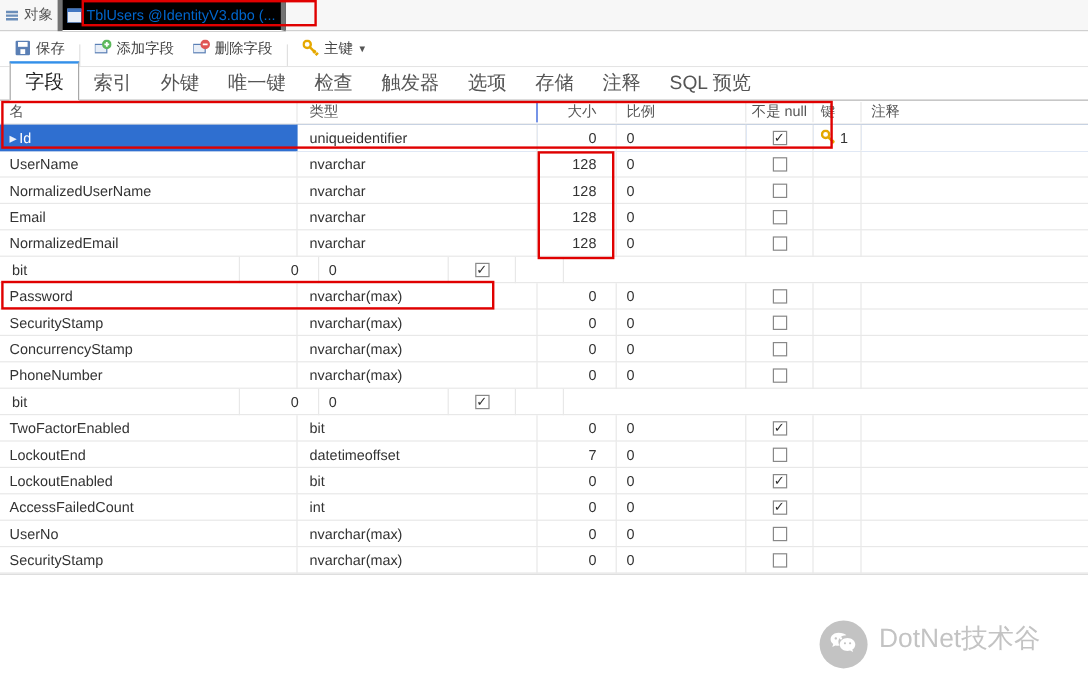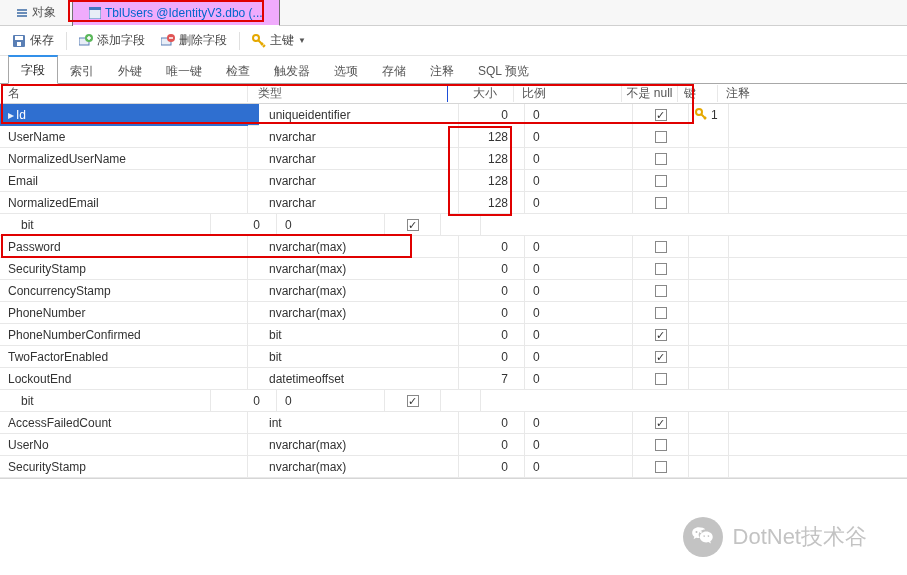--- a/index.html
+++ b/index.html
@@ -18,45 +18,45 @@
   .tabs {
     display: flex;
     align-items: center;
     border-bottom: 1px solid #d0d0d0;
     height: 26px;
     background: #f7f7f7;
   }
   .tab {
     display: flex;
     align-items: center;
-    padding: 0 16px;
+    padding: 0 4px;
     height: 26px;
-    border-right: 1px solid #737373;
+    border-right: 4px solid #737373;
     cursor: pointer;
     color: #555;
     position: relative;
   }
   .tab.active {
-    background: #f0abfc;
+    background: #000000;
     border-bottom: 1px solid #fff;
     margin-bottom: -1px;
     color: #0066cc;
   }
   .tab .ticon { margin-right: 4px; display: inline-flex; }
   .tab-redbox {
     position: absolute;
     border: 2px solid #e00000;
     left: 68px; top: 0px;
     width: 196px; height: 22px;
     pointer-events: none;
   }
   
   .toolbar {
     display: flex;
-    align-items: center;
+    align-items: flex-end;
     gap: 0;
     height: 30px;
     border-bottom: 1px solid #e4e4e4;
     padding-left: 4px;
   }
   .tbtn {
     display: flex;
     align-items: center;
     padding: 0 8px;
     height: 30px;
@@ -73,21 +73,21 @@
     align-items: flex-end;
     height: 28px;
     border-bottom: 1px solid #a8a8a8;
     padding-left: 8px;
     background: #fff;
   }
   .itab {
     padding: 5px 12px 4px 12px;
     cursor: pointer;
     color: #555;
-    font-size: 12px;
+    font-size: 16px;
     margin-bottom: -1px;
   }
   .itab.active {
     border: 1px solid #a8a8a8;
     border-bottom: 1px solid #fff;
     border-top: 2px solid #3390e9;
     background: #fff;
     color: #222;
   }
 
@@ -124,21 +124,21 @@
   .row.selected {
     background: #2f6fd0;
     color: #fff;
   }
   .row.selected .c-type, .row.selected .c-size, .row.selected .c-scale, .row.selected .c-null, .row.selected .c-key, .row.selected .c-comment {
     background: #fff;
     color: #333;
   }
   .row > div { height: 22px; display: flex; align-items: center; }
   .row .c-name { border-right: 1px solid #e8e8e8; }
-  .row .c-type { border-right: 1px solid #e8e8e8; margin-left: 11px; }
+  .row .c-type { border-right: 1px solid #e8e8e8; }
   .row .c-size { border-right: 1px solid #e8e8e8; justify-content: flex-end; }
   .row .c-scale { border-right: 1px solid #e8e8e8; }
   .row .c-null { border-right: 1px solid #e8e8e8; justify-content: center; }
   .row .c-key { border-right: 1px solid #e8e8e8; }
   .row .c-comment { }
 
   .row.selected .c-name { background: #2f6fd0; color: #fff; border-right-color: #2f6fd0;}
   .cb {
     width: 12px; height: 12px;
     border: 1px solid #888;
@@ -165,21 +165,20 @@
     border: 2px solid #e00000;
     pointer-events: none;
   }
 
   
   .watermark {
     position: absolute;
     right: 40px;
     bottom: 18px;
     display: flex;
-    align-items: center;
     gap: 10px;
     opacity: 0.7;
   }
   .wcirc {
     width: 40px; height: 40px;
     border-radius: 50%;
     background: #aaa;
     display: flex;
     align-items: center;
     justify-content: center;
@@ -414,23 +413,20 @@
       <div class="c-type">nvarchar(max)</div>
       <div class="c-size">0</div>
       <div class="c-scale">0</div>
       <div class="c-null">
         <span class="cb"></span>
       </div>
       <div class="c-key"></div>
       <div class="c-comment"></div>
     </div>
     <div class="row">
-      <div class="c-name">
-        <span>PhoneNumberConfirmed</span>
-      </div>
       <div class="c-type">bit</div>
       <div class="c-size">0</div>
       <div class="c-scale">0</div>
       <div class="c-null">
         <span class="cb checked"></span>
       </div>
       <div class="c-key"></div>
       <div class="c-comment"></div>
     </div>
     <div class="row">
@@ -453,20 +449,23 @@
       <div class="c-type">datetimeoffset</div>
       <div class="c-size">7</div>
       <div class="c-scale">0</div>
       <div class="c-null">
         <span class="cb"></span>
       </div>
       <div class="c-key"></div>
       <div class="c-comment"></div>
     </div>
     <div class="row">
+      <div class="c-name">
+        <span>LockoutEnabled</span>
+      </div>
       <div class="c-type">bit</div>
       <div class="c-size">0</div>
       <div class="c-scale">0</div>
       <div class="c-null">
         <span class="cb checked"></span>
       </div>
       <div class="c-key"></div>
       <div class="c-comment"></div>
     </div>
     <div class="row">

